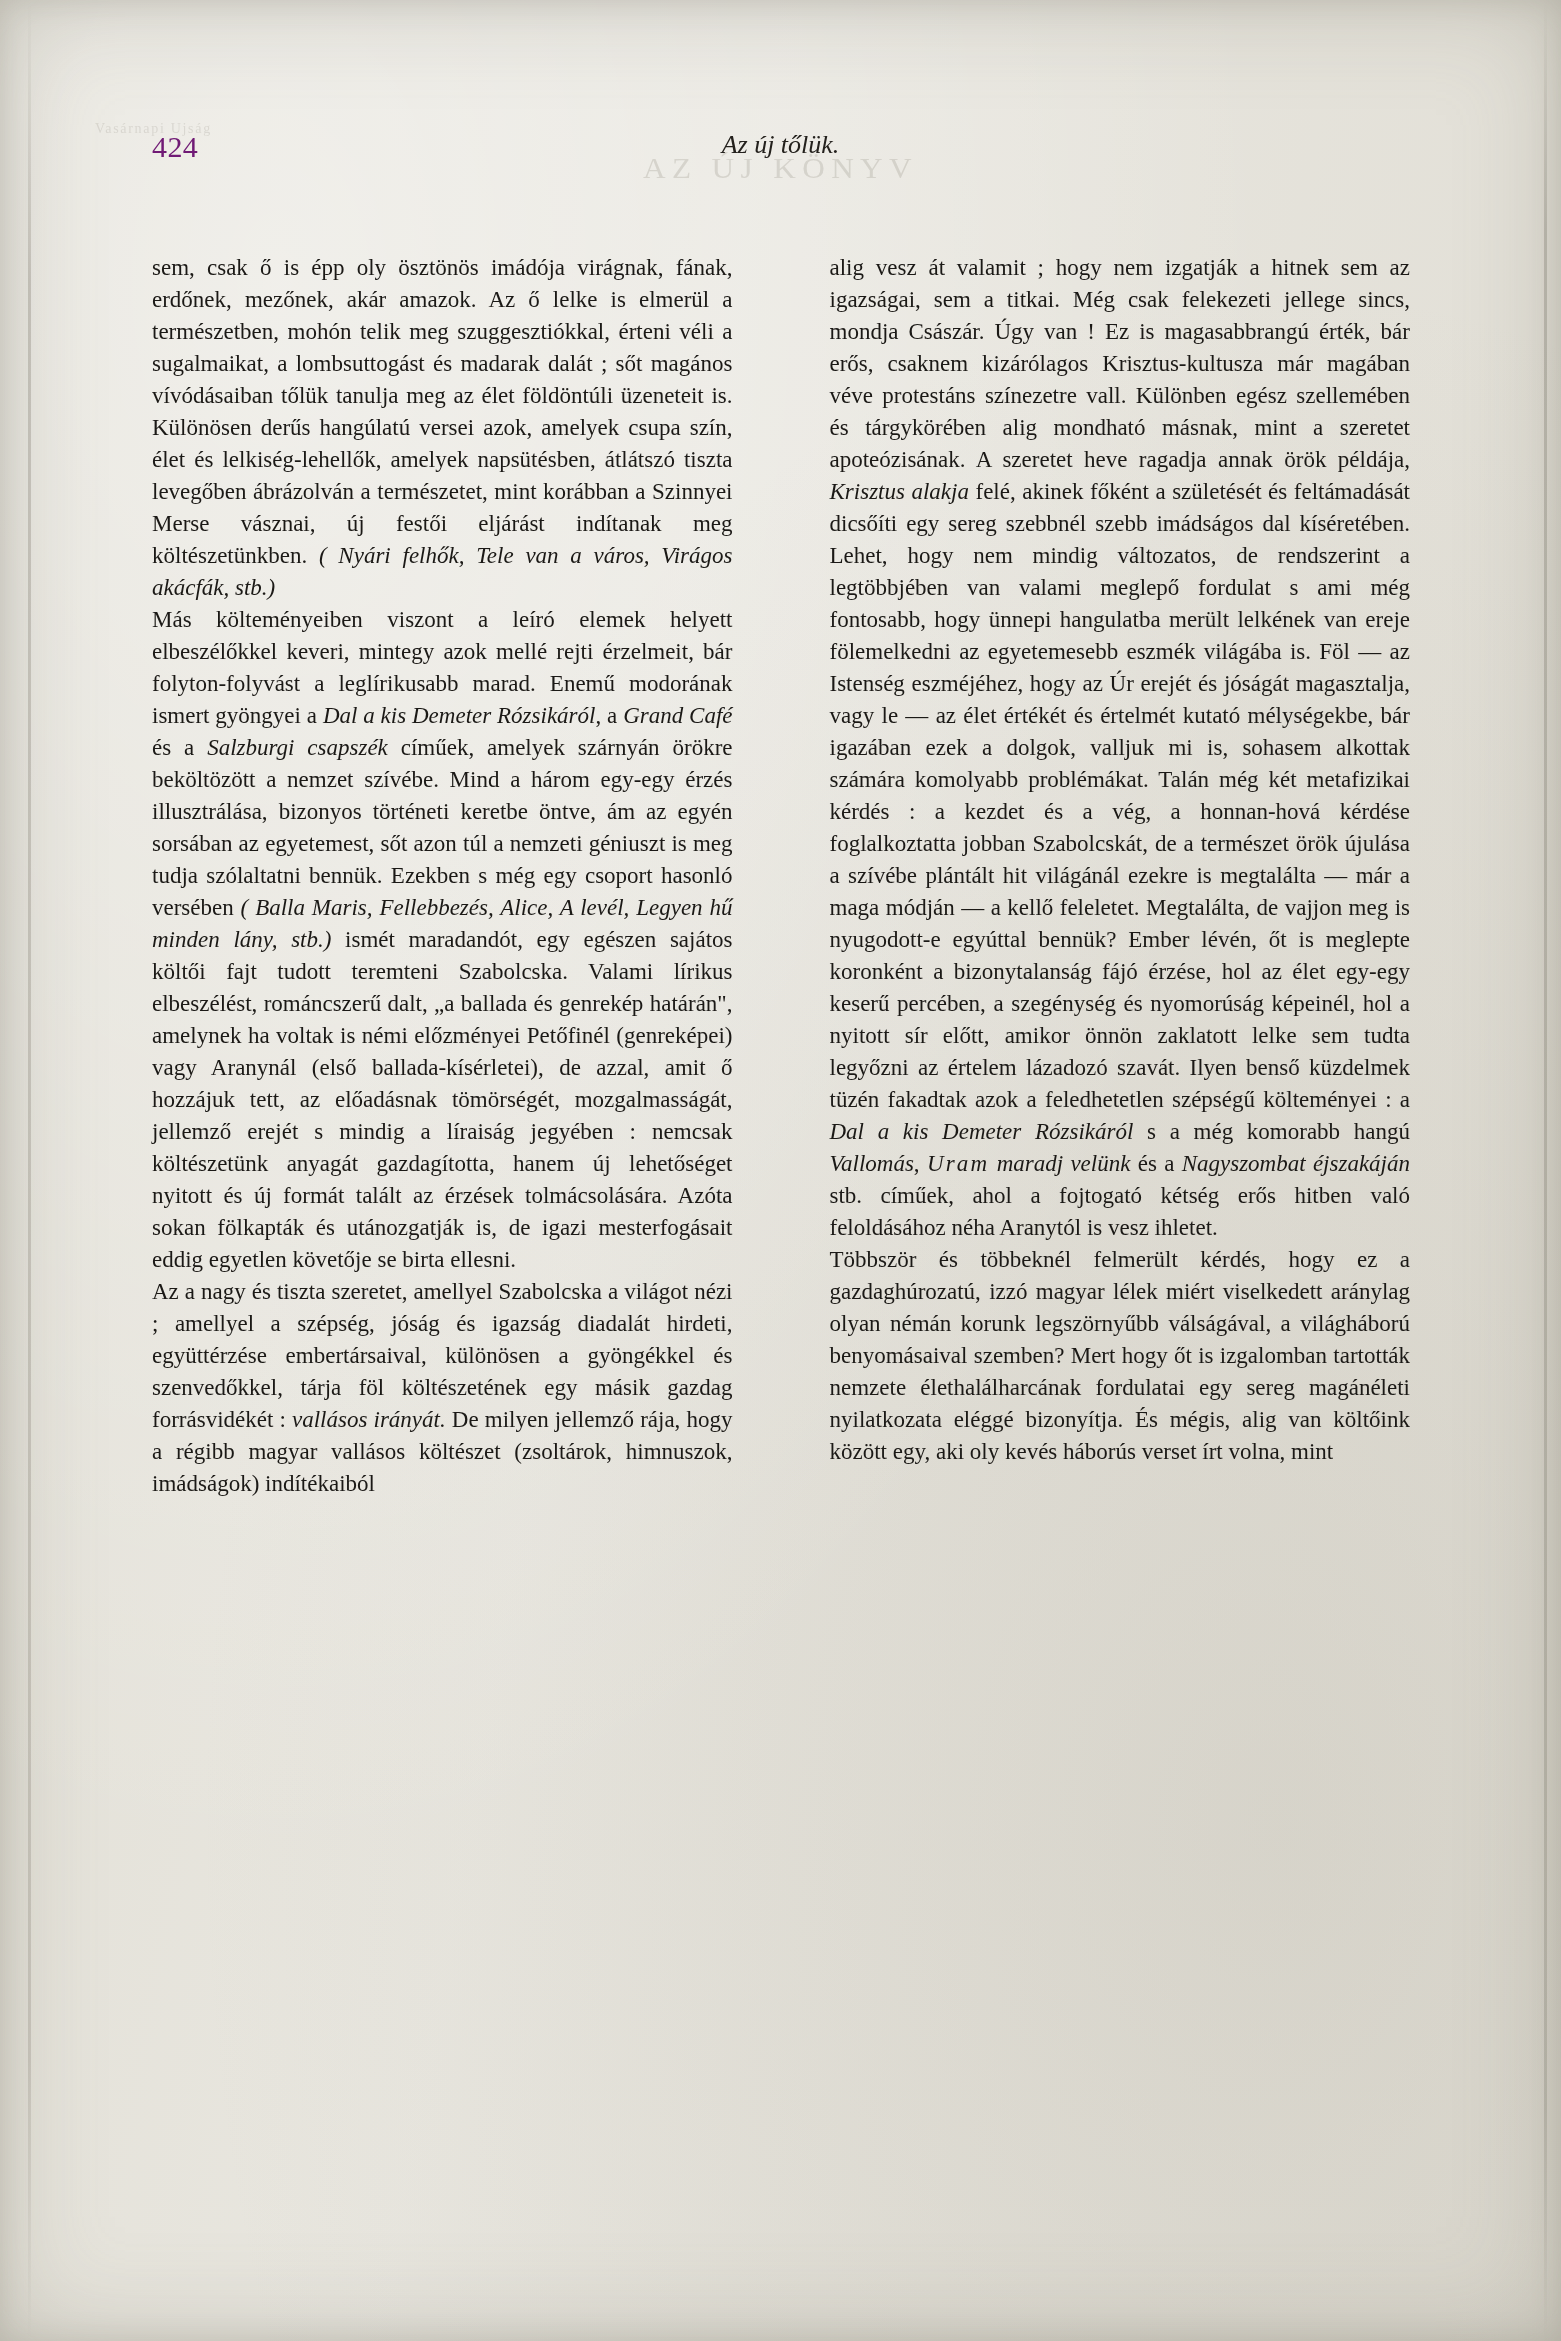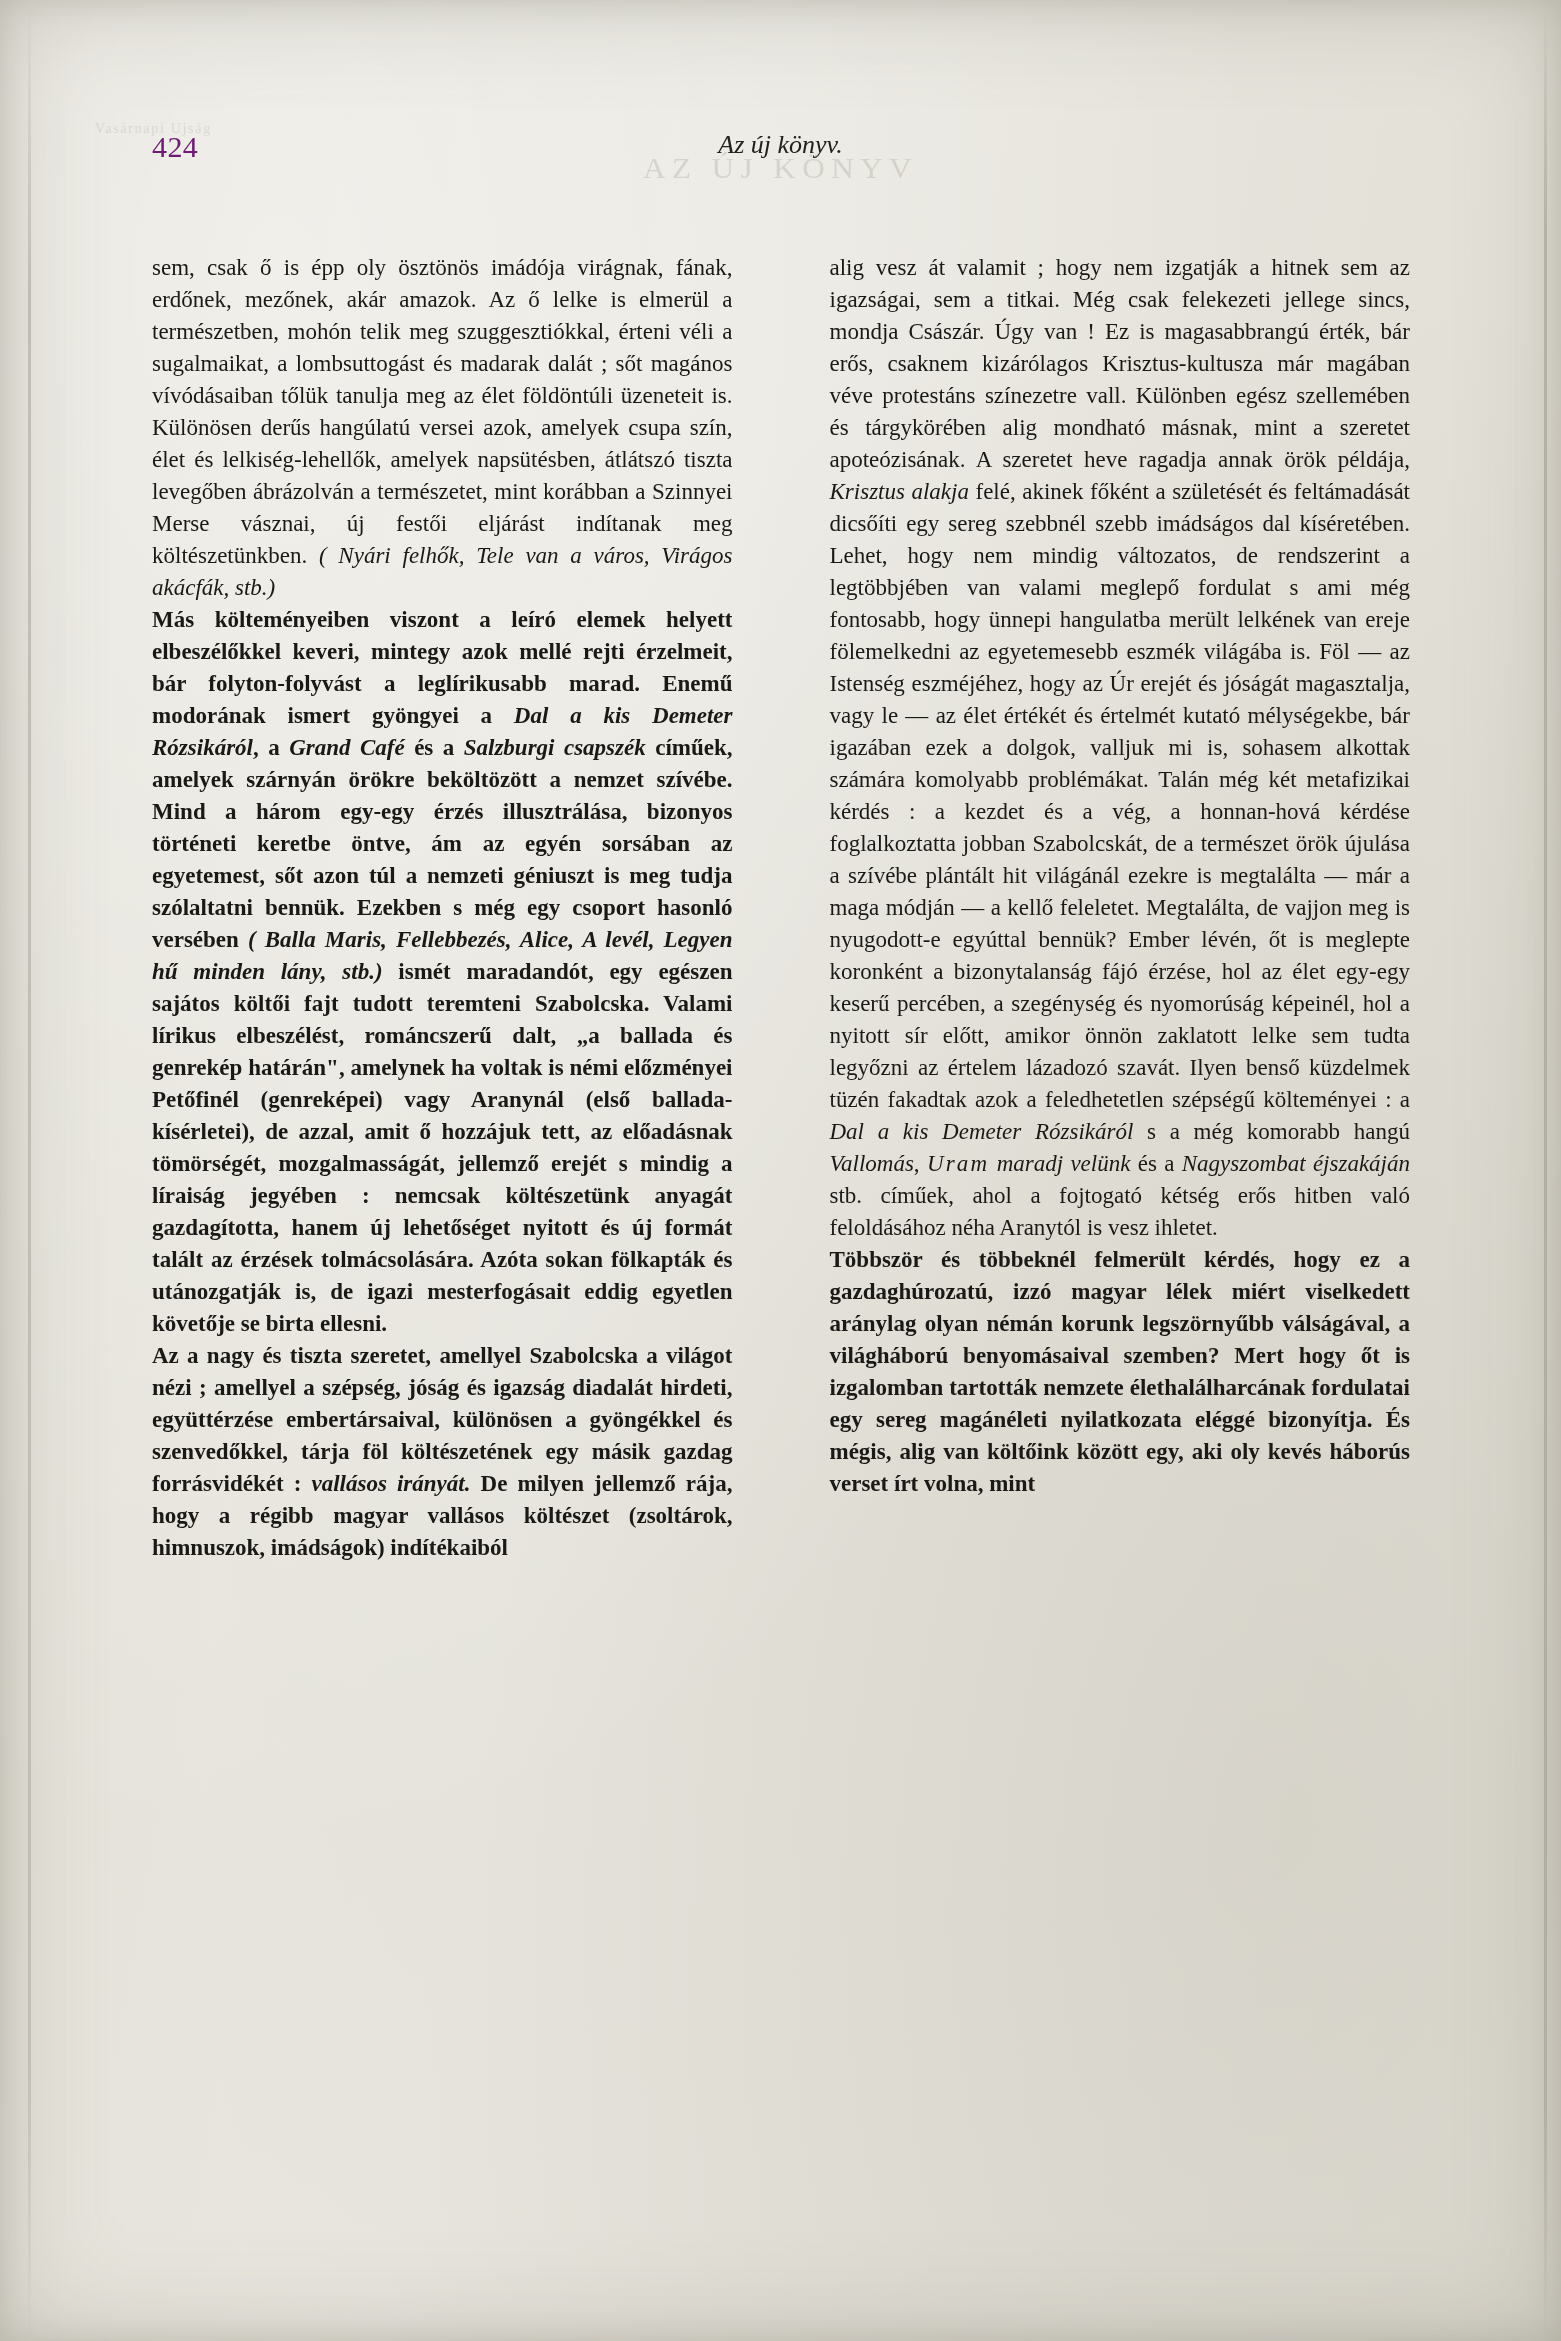--- a/index.html
+++ b/index.html
@@ -123,39 +123,38 @@
     font-size: 23px;
     line-height: 32px;
     hyphens: manual;
     color: #1b1916;
   }
   .col p + p {
     text-indent: 0;
   }
   .ind {
     text-indent: 36px;
-    font-weight: bold;
   }
   i, em { font-style: italic; }
   .sp { letter-spacing: 2.2px; }
 </style>
 </head>
 <body>
 
 <div class="page">
   <div class="paper-noise"></div>
   <div class="scan-line-left"></div>
   <div class="scan-line-right"></div>
 
   <div class="ghost-tl">Vasárnapi Ujság</div>
   <div class="ghost">AZ ÚJ KÖNYV</div>
 
   <div class="running-head">
     <div class="folio">424</div>
-    <div class="head-title">Az új könyv.</div>
+    <div class="head-title">Az új tőlük.</div>
   </div>
 
   <div class="columns">
 
     <div class="col">
       <p><span>sem, csak ő is épp oly ösztönös imádója virágnak, fának, erdőnek, mezőnek, akár amazok. Az ő lelke is elmerül a természetben, mohón telik meg szuggesztiókkal, érteni véli a sugalmaikat, a lombsuttogást és madarak dalát ; sőt magános vívódásaiban tőlük tanulja meg az élet földöntúli üzeneteit is. Különösen derűs hangúlatú versei azok, amelyek csupa szín, élet és lelkiség-lehellők, amelyek napsütésben, átlátszó tiszta levegőben ábrázolván a természetet, mint korábban a Szinnyei Merse vásznai, új festői eljárást indítanak meg költészetünkben. </span><i>( Nyári felhők, Tele van a város, Virágos akácfák, stb.)</i></p>
 
       <p class="ind"><span>Más költeményeiben viszont a leíró elemek helyett elbeszélőkkel keveri, mintegy azok mellé rejti érzelmeit, bár folyton-folyvást a leglírikusabb marad. Enemű modorának ismert gyöngyei a </span><i>Dal a kis Demeter Rózsikáról</i>, a <i>Grand Café</i> és a <i>Salzburgi csapszék</i><span> címűek, amelyek szárnyán örökre beköltözött a nemzet szívébe. Mind a három egy-egy érzés illusztrálása, bizonyos történeti keretbe öntve, ám az egyén sorsában az egyetemest, sőt azon túl a nemzeti géniuszt is meg tudja szólaltatni bennük. Ezekben s még egy csoport hasonló versében </span><i>( Balla Maris, Fellebbezés, Alice, A levél, Legyen hű minden lány, stb.)</i><span> ismét maradandót, egy egészen sajátos költői fajt tudott teremteni Szabolcska. Valami lírikus elbeszélést, románcszerű dalt, „a ballada és genrekép határán", amelynek ha voltak is némi előzményei Petőfinél (genreképei) vagy Aranynál (első ballada-kísérletei), de azzal, amit ő hozzájuk tett, az előadásnak tömörségét, mozgalmasságát, jellemző erejét s mindig a líraiság jegyében : nemcsak költészetünk anyagát gazdagította, hanem új lehetőséget nyitott és új formát talált az érzések tolmácsolására. Azóta sokan fölkapták és utánozgatják is, de igazi mesterfogásait eddig egyetlen követője se birta ellesni.</span></p>
 
       <p class="ind"><span>Az a nagy és tiszta szeretet, amellyel Szabolcska a világot nézi ; amellyel a szépség, jóság és igazság diadalát hirdeti, együttérzése embertársaival, különösen a gyöngékkel és szenvedőkkel, tárja föl költészetének egy másik gazdag forrásvidékét : </span><i>vallásos irányát.</i><span> De milyen jellemző rája, hogy a régibb magyar vallásos költészet (zsoltárok, himnuszok, imádságok) indítékaiból</span></p>

